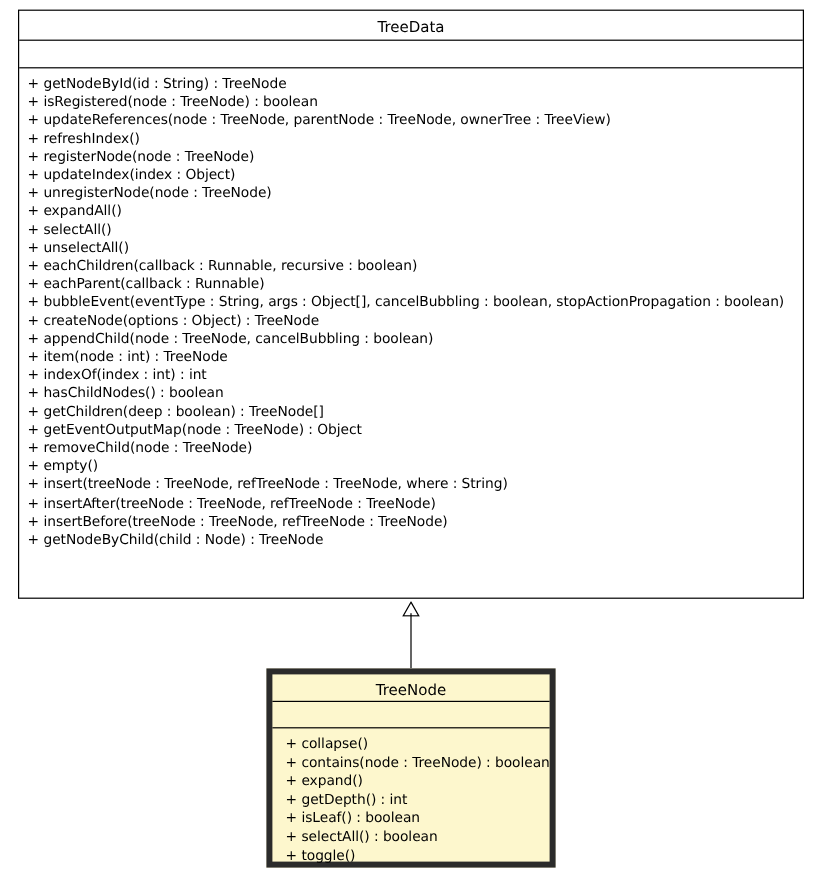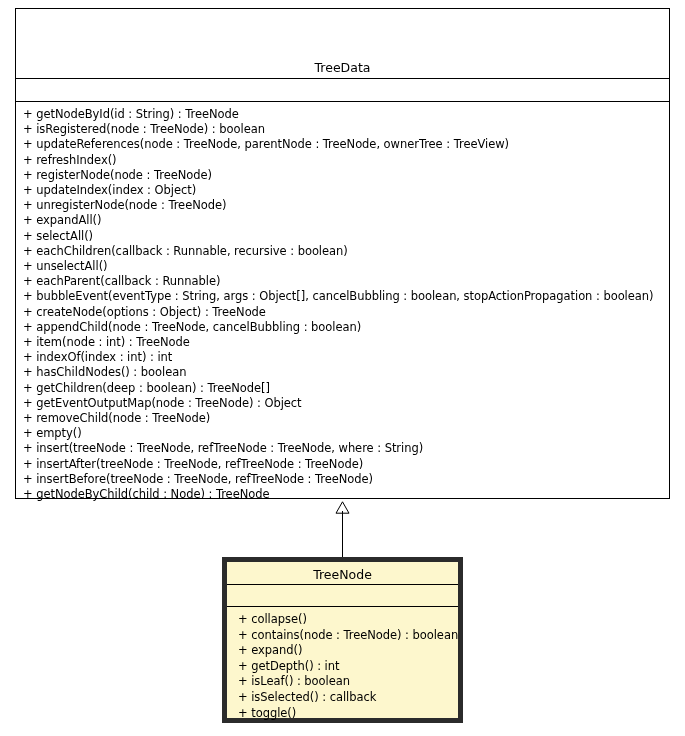--- a/index.html
+++ b/index.html
@@ -49,21 +49,20 @@
 
   .class-name {
     text-align: center;
     font-size: 12.5px;
     color: #000000;
     line-height: 1;
     padding: 8px 4px 8px 4px;
   }
   .parent-class .class-name {
     height: 25px;
-    margin-top: 45px;
   }
   .child-class .class-name {
     height: 23px;
     padding-top: 7px;
   }
 
   .attributes-compartment {
     height: 23px;
   }
   .child-class .attributes-compartment {
@@ -113,22 +112,22 @@
   <div class="compartment methods-compartment last" id="treedata-methods">
       <div class="method-line">+ getNodeById(id : String) : TreeNode</div>
       <div class="method-line">+ isRegistered(node : TreeNode) : boolean</div>
       <div class="method-line">+ updateReferences(node : TreeNode, parentNode : TreeNode, ownerTree : TreeView)</div>
       <div class="method-line">+ refreshIndex()</div>
       <div class="method-line">+ registerNode(node : TreeNode)</div>
       <div class="method-line">+ updateIndex(index : Object)</div>
       <div class="method-line">+ unregisterNode(node : TreeNode)</div>
       <div class="method-line">+ expandAll()</div>
       <div class="method-line">+ selectAll()</div>
+      <div class="method-line">+ unselectAll()</div>
       <div class="method-line">+ eachChildren(callback : Runnable, recursive : boolean)</div>
-      <div class="method-line">+ unselectAll()</div>
       <div class="method-line">+ eachParent(callback : Runnable)</div>
       <div class="method-line">+ bubbleEvent(eventType : String, args : Object[], cancelBubbling : boolean, stopActionPropagation : boolean)</div>
       <div class="method-line">+ createNode(options : Object) : TreeNode</div>
       <div class="method-line">+ appendChild(node : TreeNode, cancelBubbling : boolean)</div>
       <div class="method-line">+ item(node : int) : TreeNode</div>
       <div class="method-line">+ indexOf(index : int) : int</div>
       <div class="method-line">+ hasChildNodes() : boolean</div>
       <div class="method-line">+ getChildren(deep : boolean) : TreeNode[]</div>
       <div class="method-line">+ getEventOutputMap(node : TreeNode) : Object</div>
       <div class="method-line">+ removeChild(node : TreeNode)</div>
@@ -149,16 +148,16 @@
 
 <div class="uml-class child-class" style="background: rgb(253, 247, 205); border-color: rgb(43, 43, 43);">
   <div class="compartment class-name">TreeNode</div>
   <div class="compartment attributes-compartment"></div>
   <div class="compartment methods-compartment last" id="treenode-methods">
       <div class="method-line">+ collapse()</div>
       <div class="method-line">+ contains(node : TreeNode) : boolean</div>
       <div class="method-line">+ expand()</div>
       <div class="method-line">+ getDepth() : int</div>
       <div class="method-line">+ isLeaf() : boolean</div>
-      <div class="method-line">+ isSelected() : callback</div>
+      <div class="method-line">+ selectAll() : boolean</div>
       <div class="method-line">+ toggle()</div>
     </div>
 </div>
 
 </body></html>

